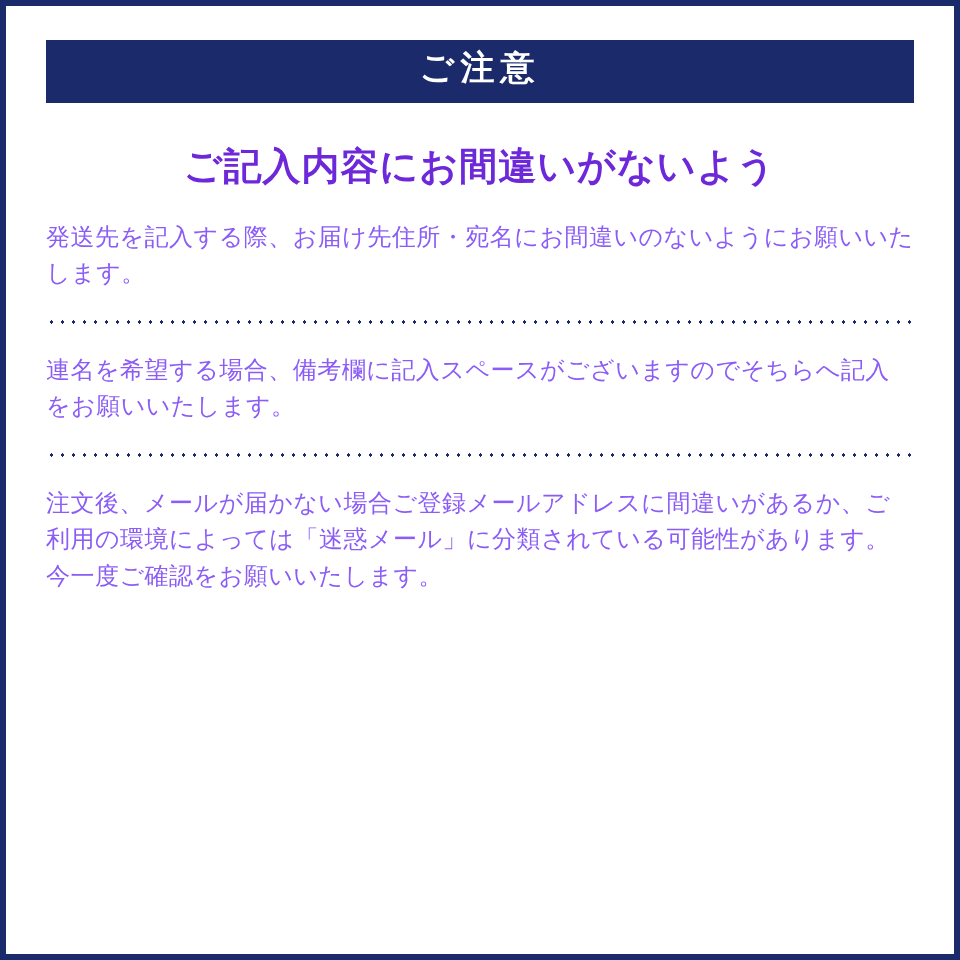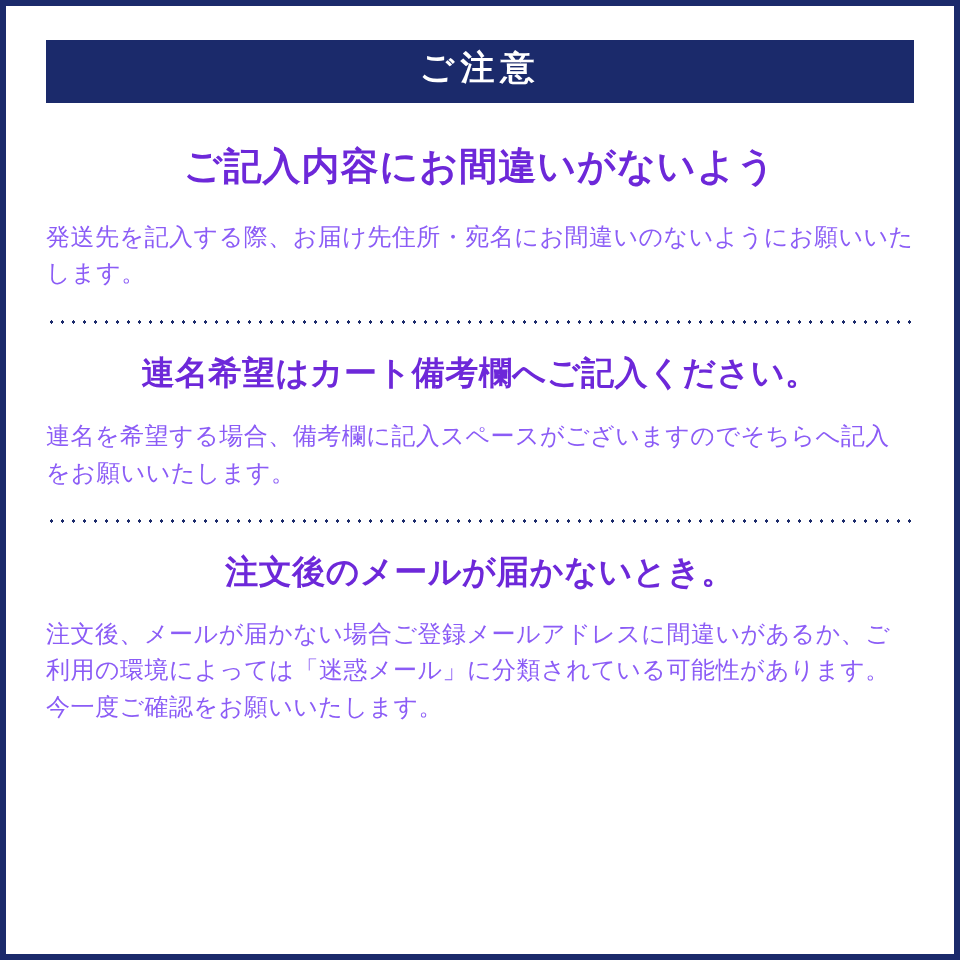--- a/index.html
+++ b/index.html
@@ -88,25 +88,23 @@
 
     <div class="heading h-main">
       <div>ご記入内容にお間違いがないよう</div>
     </div>
 
     <div class="body-text">発送先を記入する際、お届け先住所・宛名にお間違いのないようにお願いいたします。</div>
 
     <div class="divider"></div>
 
     <div class="section sec2">
-      <div class="heading h-sub">連名希望はカート備考欄へご記入ください。</div>
       <div class="body-text">連名を希望する場合、備考欄に記入スペースがございますのでそちらへ記入をお願いいたします。</div>
     </div>
 
     <div class="divider"></div>
 
     <div class="section sec3">
-      <div class="heading h-sub">注文後のメールが届かないとき。</div>
       <div class="body-text">注文後、メールが届かない場合ご登録メールアドレスに間違いがあるか、ご利用の環境によっては「迷惑メール」に分類されている可能性があります。今一度ご確認をお願いいたします。</div>
     </div>
 
   </div>
 </div>
 
 </body></html>

